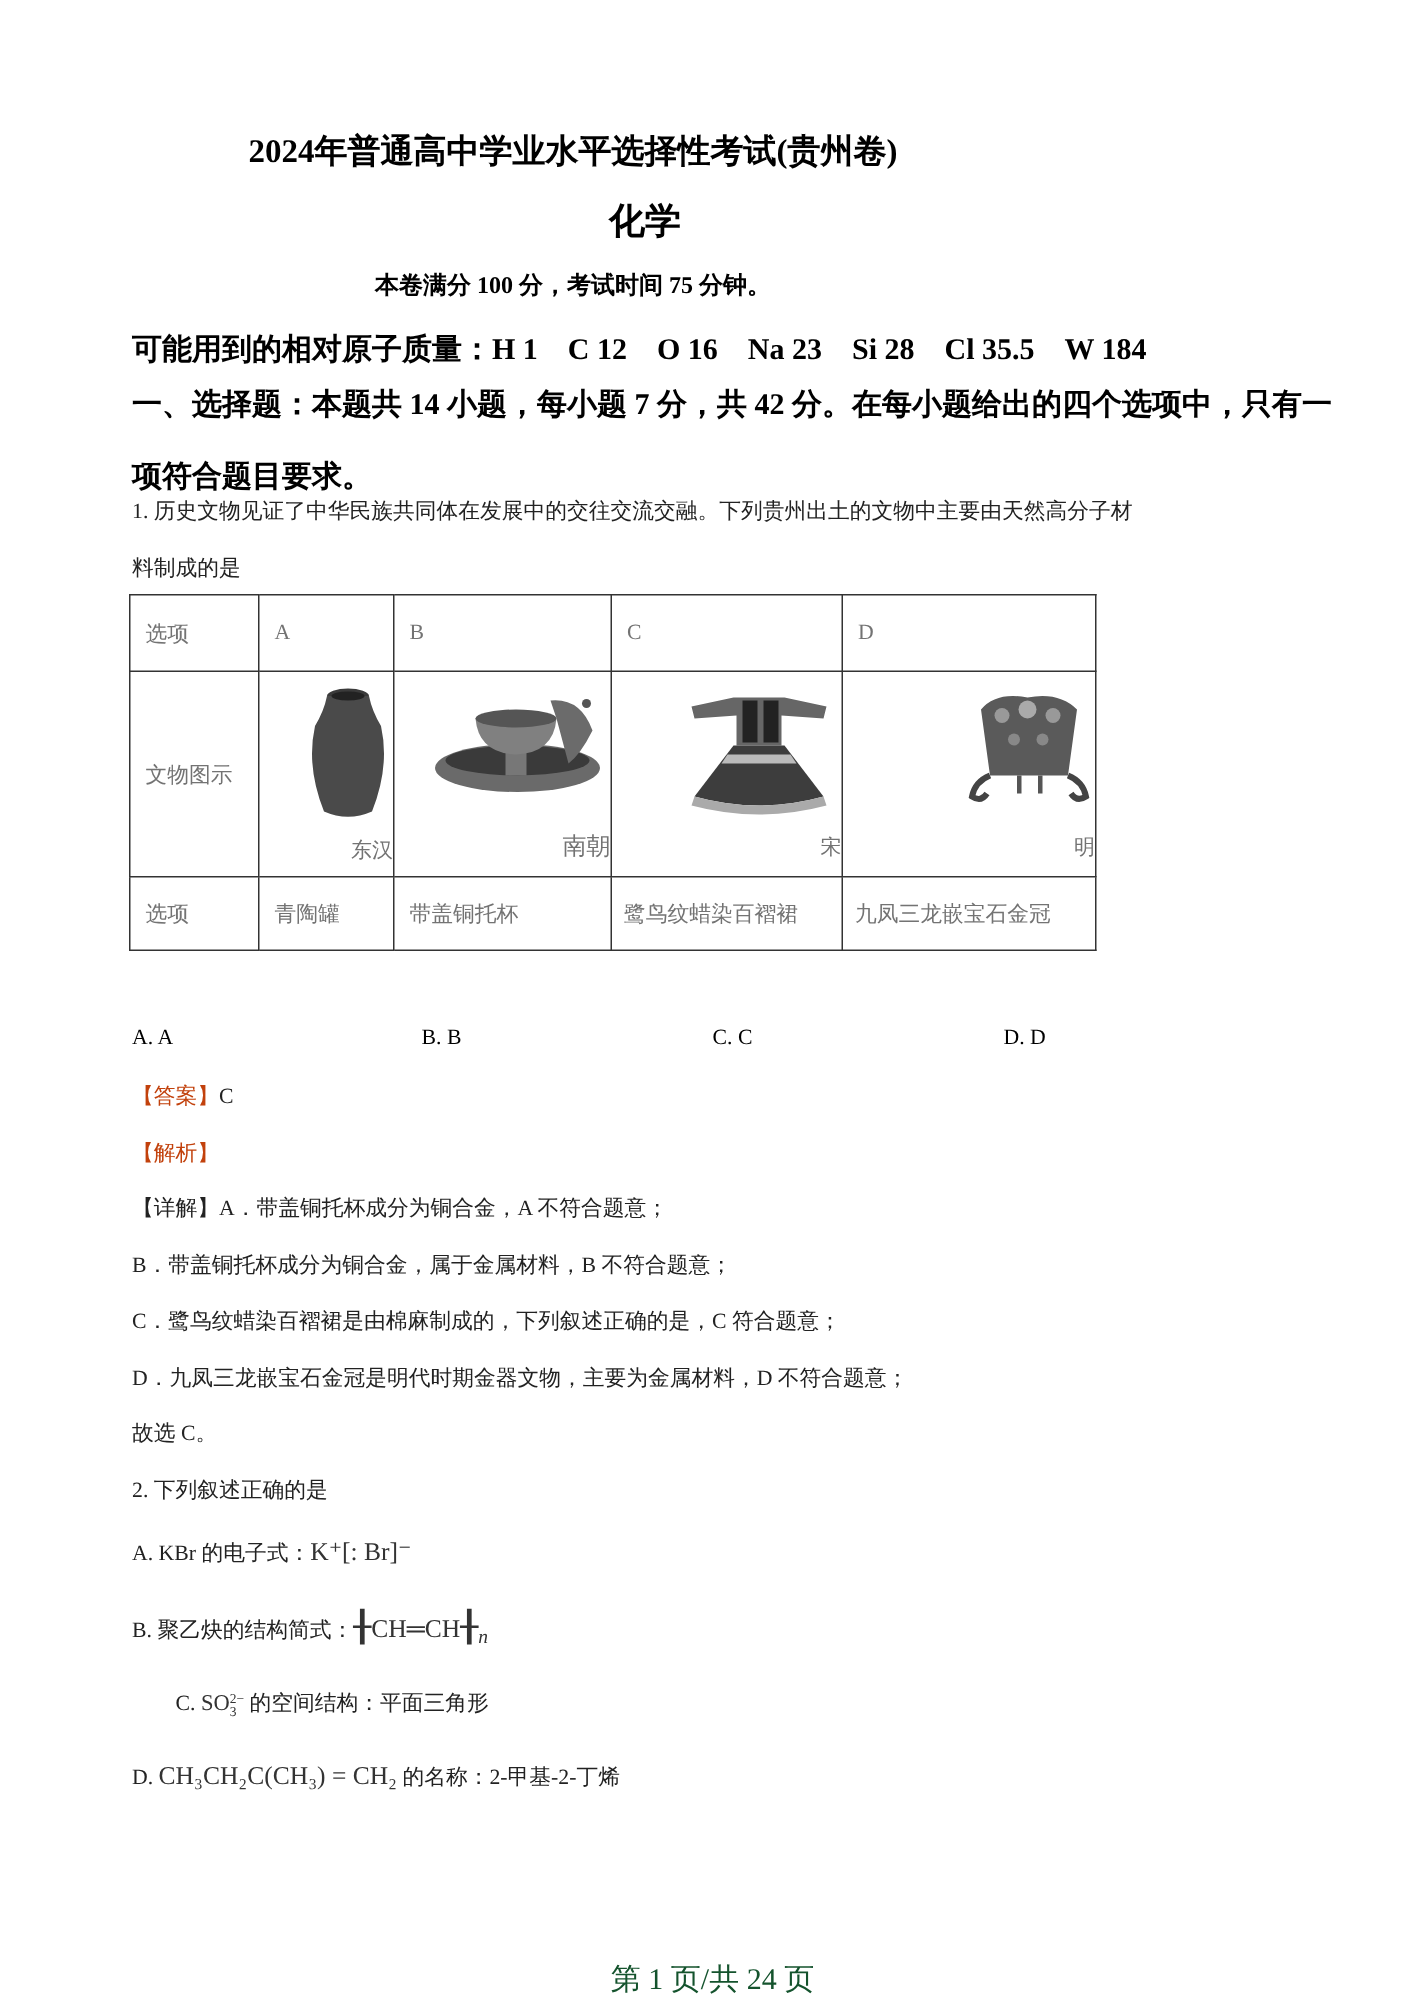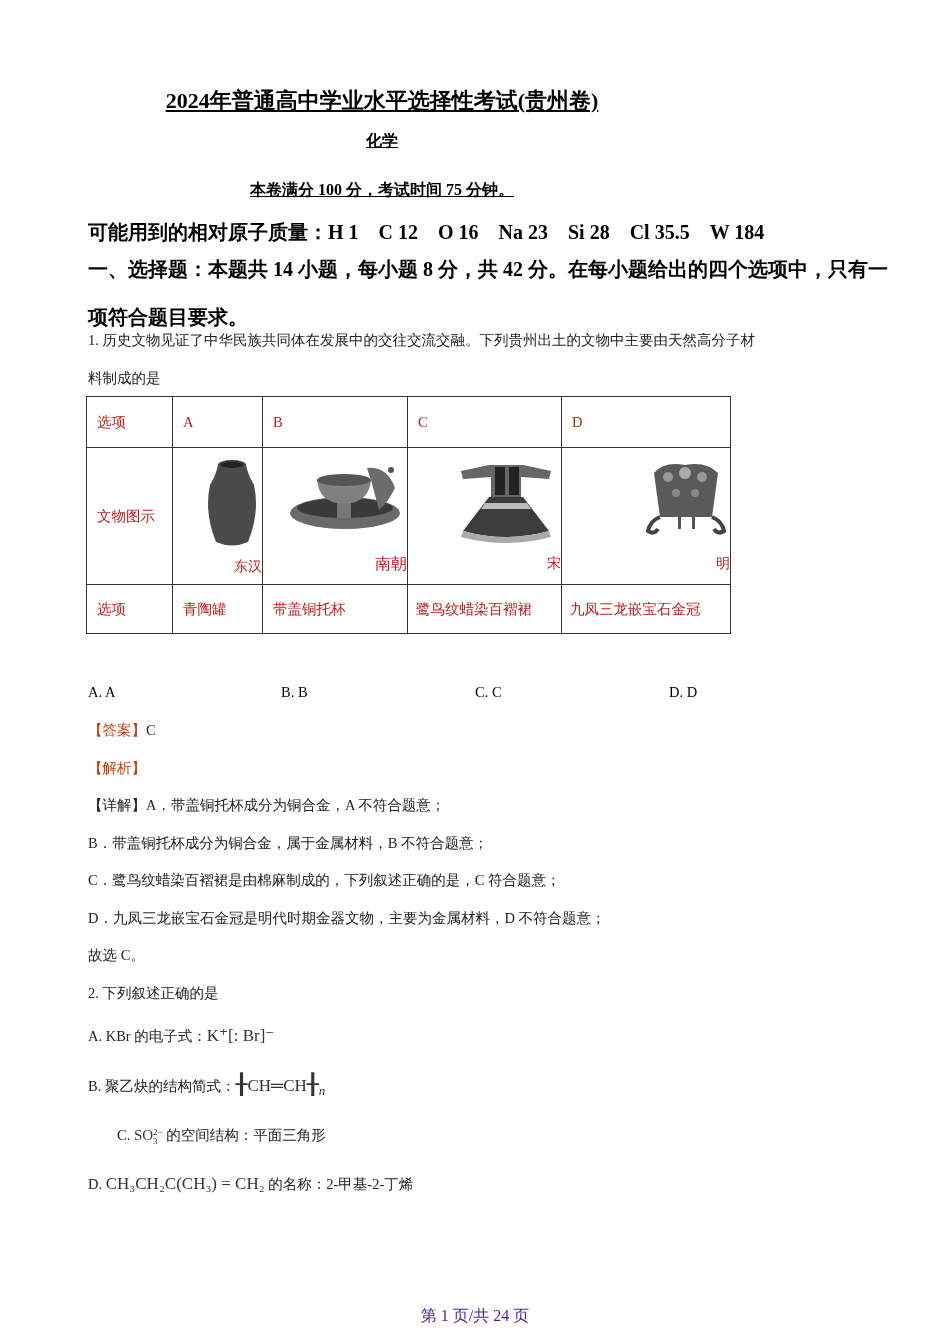--- a/index.html
+++ b/index.html
@@ -5,66 +5,66 @@
   html, body { margin: 0; padding: 0; background: #ffffff; }
   body {
     width: 950px; height: 1344px; position: relative; overflow: hidden;
     font-family: "DejaVu Serif", "Liberation Serif", serif;
     color: #1a1a1a;
   }
   .abs { position: absolute; }
   .title {
     left: 0; width: 764px; text-align: center;
     font-family: "Liberation Serif", "DejaVu Serif", serif;
-    font-weight: bold; color: #000; text-decoration: underline;
+    font-weight: bold; color: #000;
   }
   .t1 { top: 86px; font-size: 22px; }
-  .t2 { top: 131px; font-size: 16px; }
+  .t2 { top: 131px; font-size: 24px; margin-left: 48px; }
   .t3 { top: 180px; font-size: 16px; }
   .bold-line {
     left: 88px; font-weight: bold; font-size: 20px; color: #000;
     font-family: "Liberation Serif", "DejaVu Serif", serif;
     white-space: nowrap;
   }
   .line {
     left: 88px; font-size: 14.5px; white-space: nowrap; color: #222;
     font-family: "Liberation Serif", "DejaVu Serif", serif;
   }
   .blue { color: #c2410c; font-family: Liberation Mono, monospace; }
   table.artifacts {
     position: absolute; left: 86px; top: 396px;
     border-collapse: collapse;
     font-family: "Liberation Serif", "DejaVu Serif", serif;
-    font-size: 14.5px; color: #b91c1c;
+    font-size: 14.5px; color: #737373;
   }
   table.artifacts td {
     border: 1.5px solid #333; padding: 0 0 0 10px; vertical-align: middle;
   }
   .r1 td { height: 50px; }
   .r2 td { height: 136px; }
   .r3 td { height: 48px; }
   .imgcell { text-align: right; padding: 0 !important; position: relative; }
   .era { font-size: 14px; display: block; margin-top: 2px; }
   .era-big { font-size: 16px; }
   .opts span { position: absolute; top: 684px; font-size: 14.5px;
     font-family: "Liberation Serif", "DejaVu Serif", serif; color:#000000; }
   sup, sub { font-size: 10px; line-height: 0; }
   .formula { font-family: "Liberation Serif", "DejaVu Serif", serif; font-size: 17px; color: #333; }
-  .footer { top: 1306px; left: 0; width: 950px; text-align: center; font-size: 16px; color: #4c1d95;
+  .footer { top: 1306px; left: 0; width: 950px; text-align: center; font-size: 20px; color: #14532d;
     font-family: "Liberation Serif", "DejaVu Serif", serif; }
 </style>
 </head>
 <body>
 
 <div class="abs title t1">2024年普通高中学业水平选择性考试(贵州卷)</div>
 <div class="abs title t2">化学</div>
 <div class="abs title t3">本卷满分 100 分，考试时间 75 分钟。</div>
 
 <div class="abs bold-line" style="top:219px;">可能用到的相对原子质量：H 1　C 12　O 16　Na 23　Si 28　Cl 35.5　W 184</div>
-<div class="abs bold-line" style="top:256px;">一、选择题：本题共 14 小题，每小题 8 分，共 42 分。在每小题给出的四个选项中，只有一</div>
+<div class="abs bold-line" style="top:256px;">一、选择题：本题共 14 小题，每小题 7 分，共 42 分。在每小题给出的四个选项中，只有一</div>
 <div class="abs bold-line" style="top:304px;font-family:Liberation Mono, monospace;">项符合题目要求。</div>
 
 <div class="abs line" style="top:331px;">1. 历史文物见证了中华民族共同体在发展中的交往交流交融。下列贵州出土的文物中主要由天然高分子材</div>
 <div class="abs line" style="top:369px;">料制成的是</div>
 
 <table class="artifacts">
   <tbody>
       <tr class="r1">
     <td style="width:75px">选项</td>
     <td style="width:79px">A</td>

